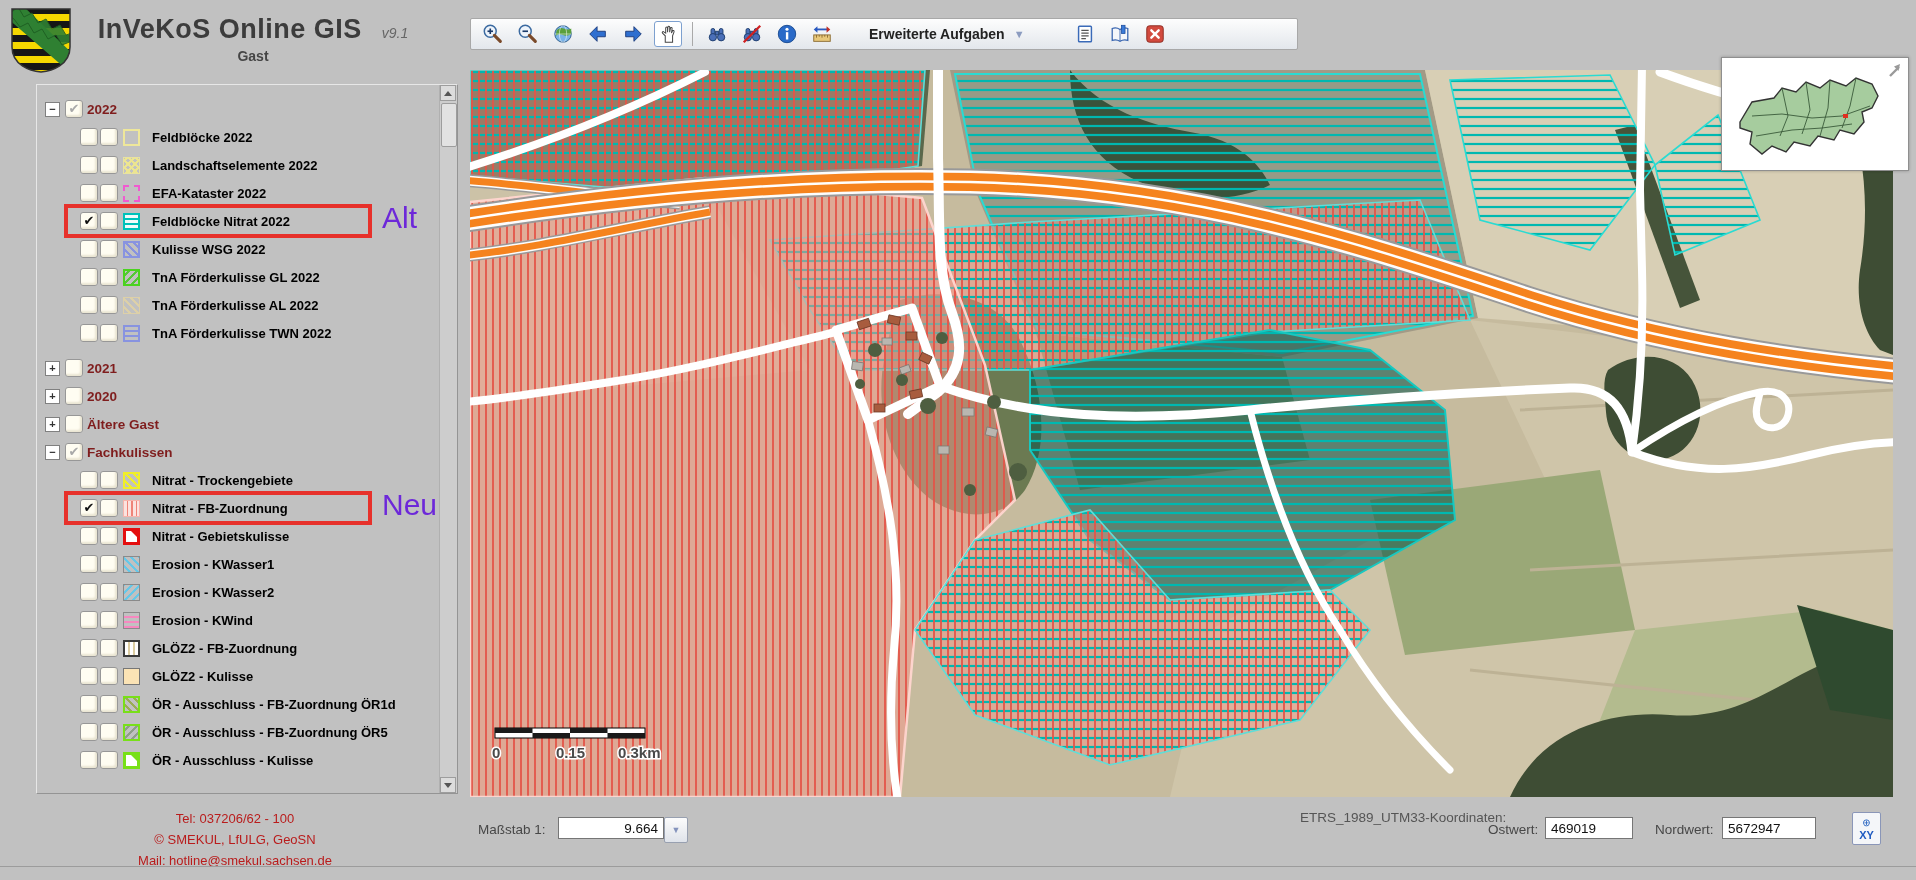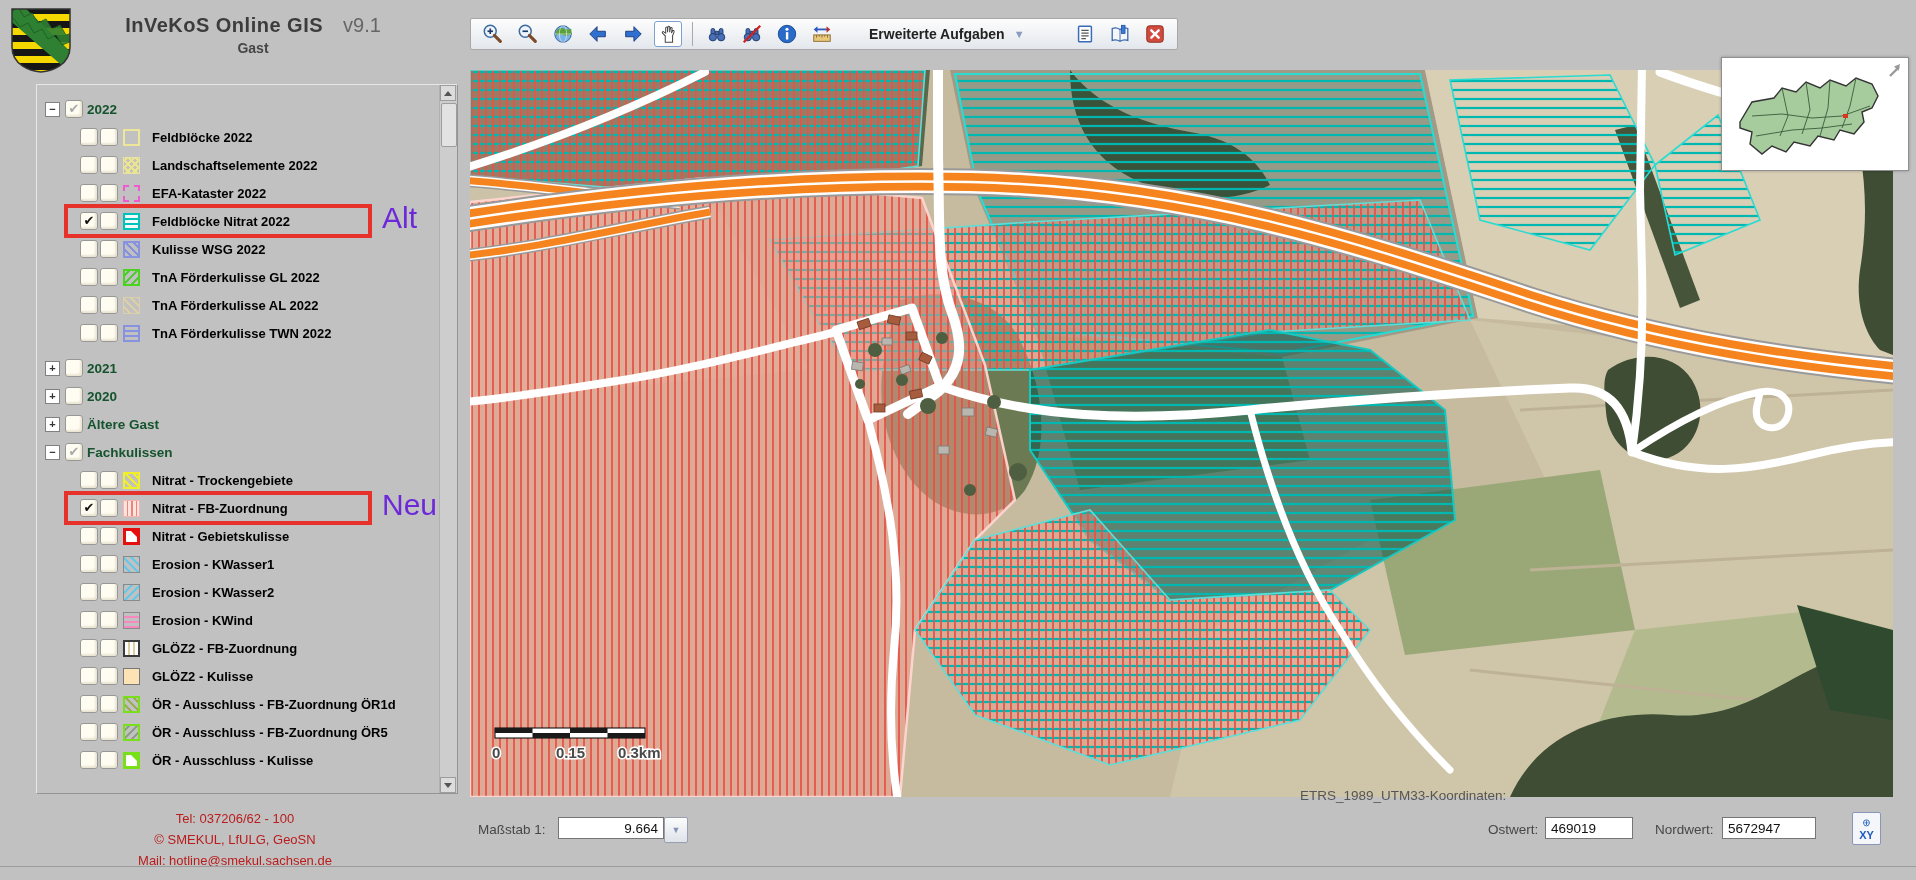--- a/index.html
+++ b/index.html
@@ -5,42 +5,42 @@
   html,body{margin:0;padding:0;}
   body{
     width:1916px;height:880px;position:relative;overflow:hidden;
     background:#c1c1c1;
     font-family:"Liberation Sans", sans-serif;
     -webkit-font-smoothing:antialiased;
   }
   
   .logo{position:absolute;left:10px;top:7px;width:62px;height:66px;}
   .title-block{position:absolute;left:88px;top:14px;width:330px;text-align:center;}
-  .app-title{font-size:20px;font-weight:bold;color:#3c3c3c;letter-spacing:.5px;}
-  .app-version{font-size:20px;font-weight:normal;color:#666;margin-left:20px;}
+  .app-title{font-size:27px;font-weight:bold;color:#3c3c3c;letter-spacing:.5px;}
+  .app-version{font-size:14px;font-weight:normal;color:#666;margin-left:20px;font-style:italic;}
   .app-user{font-size:14px;font-weight:bold;color:#454545;margin-top:3px;}
 
   .tree-panel{
     position:absolute;left:36px;top:84px;width:420px;height:708px;
     border-top:1px solid #e7e7e7;border-left:1px solid #e7e7e7;
     border-bottom:1px solid #949494;border-right:1px solid #949494;
     overflow:hidden;background:#c1c1c1;
   }
   .tree-rows{position:absolute;left:0;top:0;right:17px;bottom:0;padding-top:10px;}
   .tree-group-row,.tree-item-row{height:28px;display:flex;align-items:center;position:relative;}
   .tree-group-row{padding-left:8px;}
   .tree-item-row{margin-left:43px;}
   .exp{width:13px;height:13px;background:#fff;border:1px solid #808080;
        font:bold 11px/12px "Liberation Sans",sans-serif;color:#333;text-align:center;flex:none;}
   .cb{width:16px;height:16px;background:#fffdf2;border:1px solid #979797;border-radius:3px;
       box-shadow:inset -2px -2px 2px #eae5d2;flex:none;
       font:13px/15px "Liberation Sans",sans-serif;color:#101010;text-align:center;}
   .cb.c2{margin-left:2px;}
   .pcb{margin-left:5px;color:#a9a9a9;}
-  .glabel{font-size:13.5px;font-weight:bold;color:#14532d;margin-left:4px;}
+  .glabel{font-size:13.5px;font-weight:bold;color:#7f1d1d;margin-left:4px;}
   .ilabel{font-size:13px;font-weight:bold;color:#000;margin-left:12px;white-space:nowrap;}
   .sw{width:17px;height:17px;box-sizing:border-box;margin-left:5px;flex:none;position:relative;}
 
   .sw-outline-yellow{border:2px solid #eee79a;}
   .sw-hatchx-yellow{border:1px solid #e8e2a0;background-image:
       repeating-linear-gradient(45deg,transparent 0 3px,#ece590 3px 5px),
       repeating-linear-gradient(-45deg,transparent 0 3px,#ece590 3px 5px);}
   .sw-dashed-magenta{border:2px dashed #f05ad0;}
   .sw-hlines-cyan{border:2px solid #00c2ba;background-color:#f2fbfa;background-image:
       repeating-linear-gradient(180deg,transparent 0 3px,#00c2ba 3px 5px);}
@@ -89,21 +89,21 @@
   .sbtn.up{top:0;} .sbtn.down{bottom:0;}
   .sarrow{width:0;height:0;border-left:4px solid transparent;border-right:4px solid transparent;}
   .sarrow.u{border-bottom:5px solid #555;} .sarrow.d{border-top:5px solid #555;}
   .sthumb{position:absolute;left:1px;top:18px;width:14px;height:42px;background:#e2e2e2;
         border:1px solid #9d9d9d;border-radius:2px;}
 
   .sidebar-footer{position:absolute;left:0;top:808px;width:470px;text-align:center;
       font-size:13px;color:#b91c1c;line-height:21px;}
 
   
-  .toolbar{position:absolute;left:470px;top:18px;width:708px;height:32px;box-sizing:border-box;
+  .toolbar{position:absolute;left:470px;top:18px;width:828px;height:32px;box-sizing:border-box;
       background:linear-gradient(#fdfdfd,#e3e7ec);border:1px solid #a8a8a8;border-radius:2px;
       display:flex;align-items:center;padding-left:8px;text-align:right;}
   .tbtn{width:28px;height:26px;display:flex;align-items:center;justify-content:center;
       border:1px solid transparent;border-radius:3px;margin-right:7px;flex:none;background:transparent;padding:0;}
   .tbtn.active{background:#fff;border-color:#7da0cf;}
   .tsep{width:1px;height:24px;background:#a9a9a9;margin:0 10px 0 3px;flex:none;}
   .tmenu{margin-left:26px;display:flex;align-items:center;flex:none;}
   .tmenu-label{font-size:14px;font-weight:bold;color:#222;}
   .tmenu-caret{font-size:11px;color:#8c9cc0;margin-left:9px;}
   .tgap{width:46px;flex:none;}
@@ -585,21 +585,21 @@
     <path d="M14,3 L8,5.5 L12.5,10 Z" fill="#9a9a9a"></path>
   </svg>
 </div>
 
 <div class="sb-label" style="left:478px;top:822px;">Maßstab 1:</div>
 <input class="sb-input" style="left: 558px; top: 817px; width: 94px; text-align: right;" value="9.664">
 <div class="scale-dd">
     <span>▼</span>
   </div>
 
-<div class="sb-label" style="left:1300px;top:788px;color:#555;">ETRS_1989_UTM33-Koordinaten:</div>
+<div class="sb-label" style="left:1300px;top:810px;color:#555;">ETRS_1989_UTM33-Koordinaten:</div>
 <div class="sb-label" style="left:1488px;top:822px;">Ostwert:</div>
 <input class="sb-input" style="left: 1545px; top: 817px; width: 76px;" value="469019">
 <div class="sb-label" style="left:1655px;top:822px;">Nordwert:</div>
 <input class="sb-input" style="left: 1722px; top: 817px; width: 82px;" value="5672947">
 <div class="xy-btn">
   <span class="xy-plus">⊕</span>
   <span class="xy-txt">XY</span>
 </div>
 <div class="bottom-line"></div>
 

